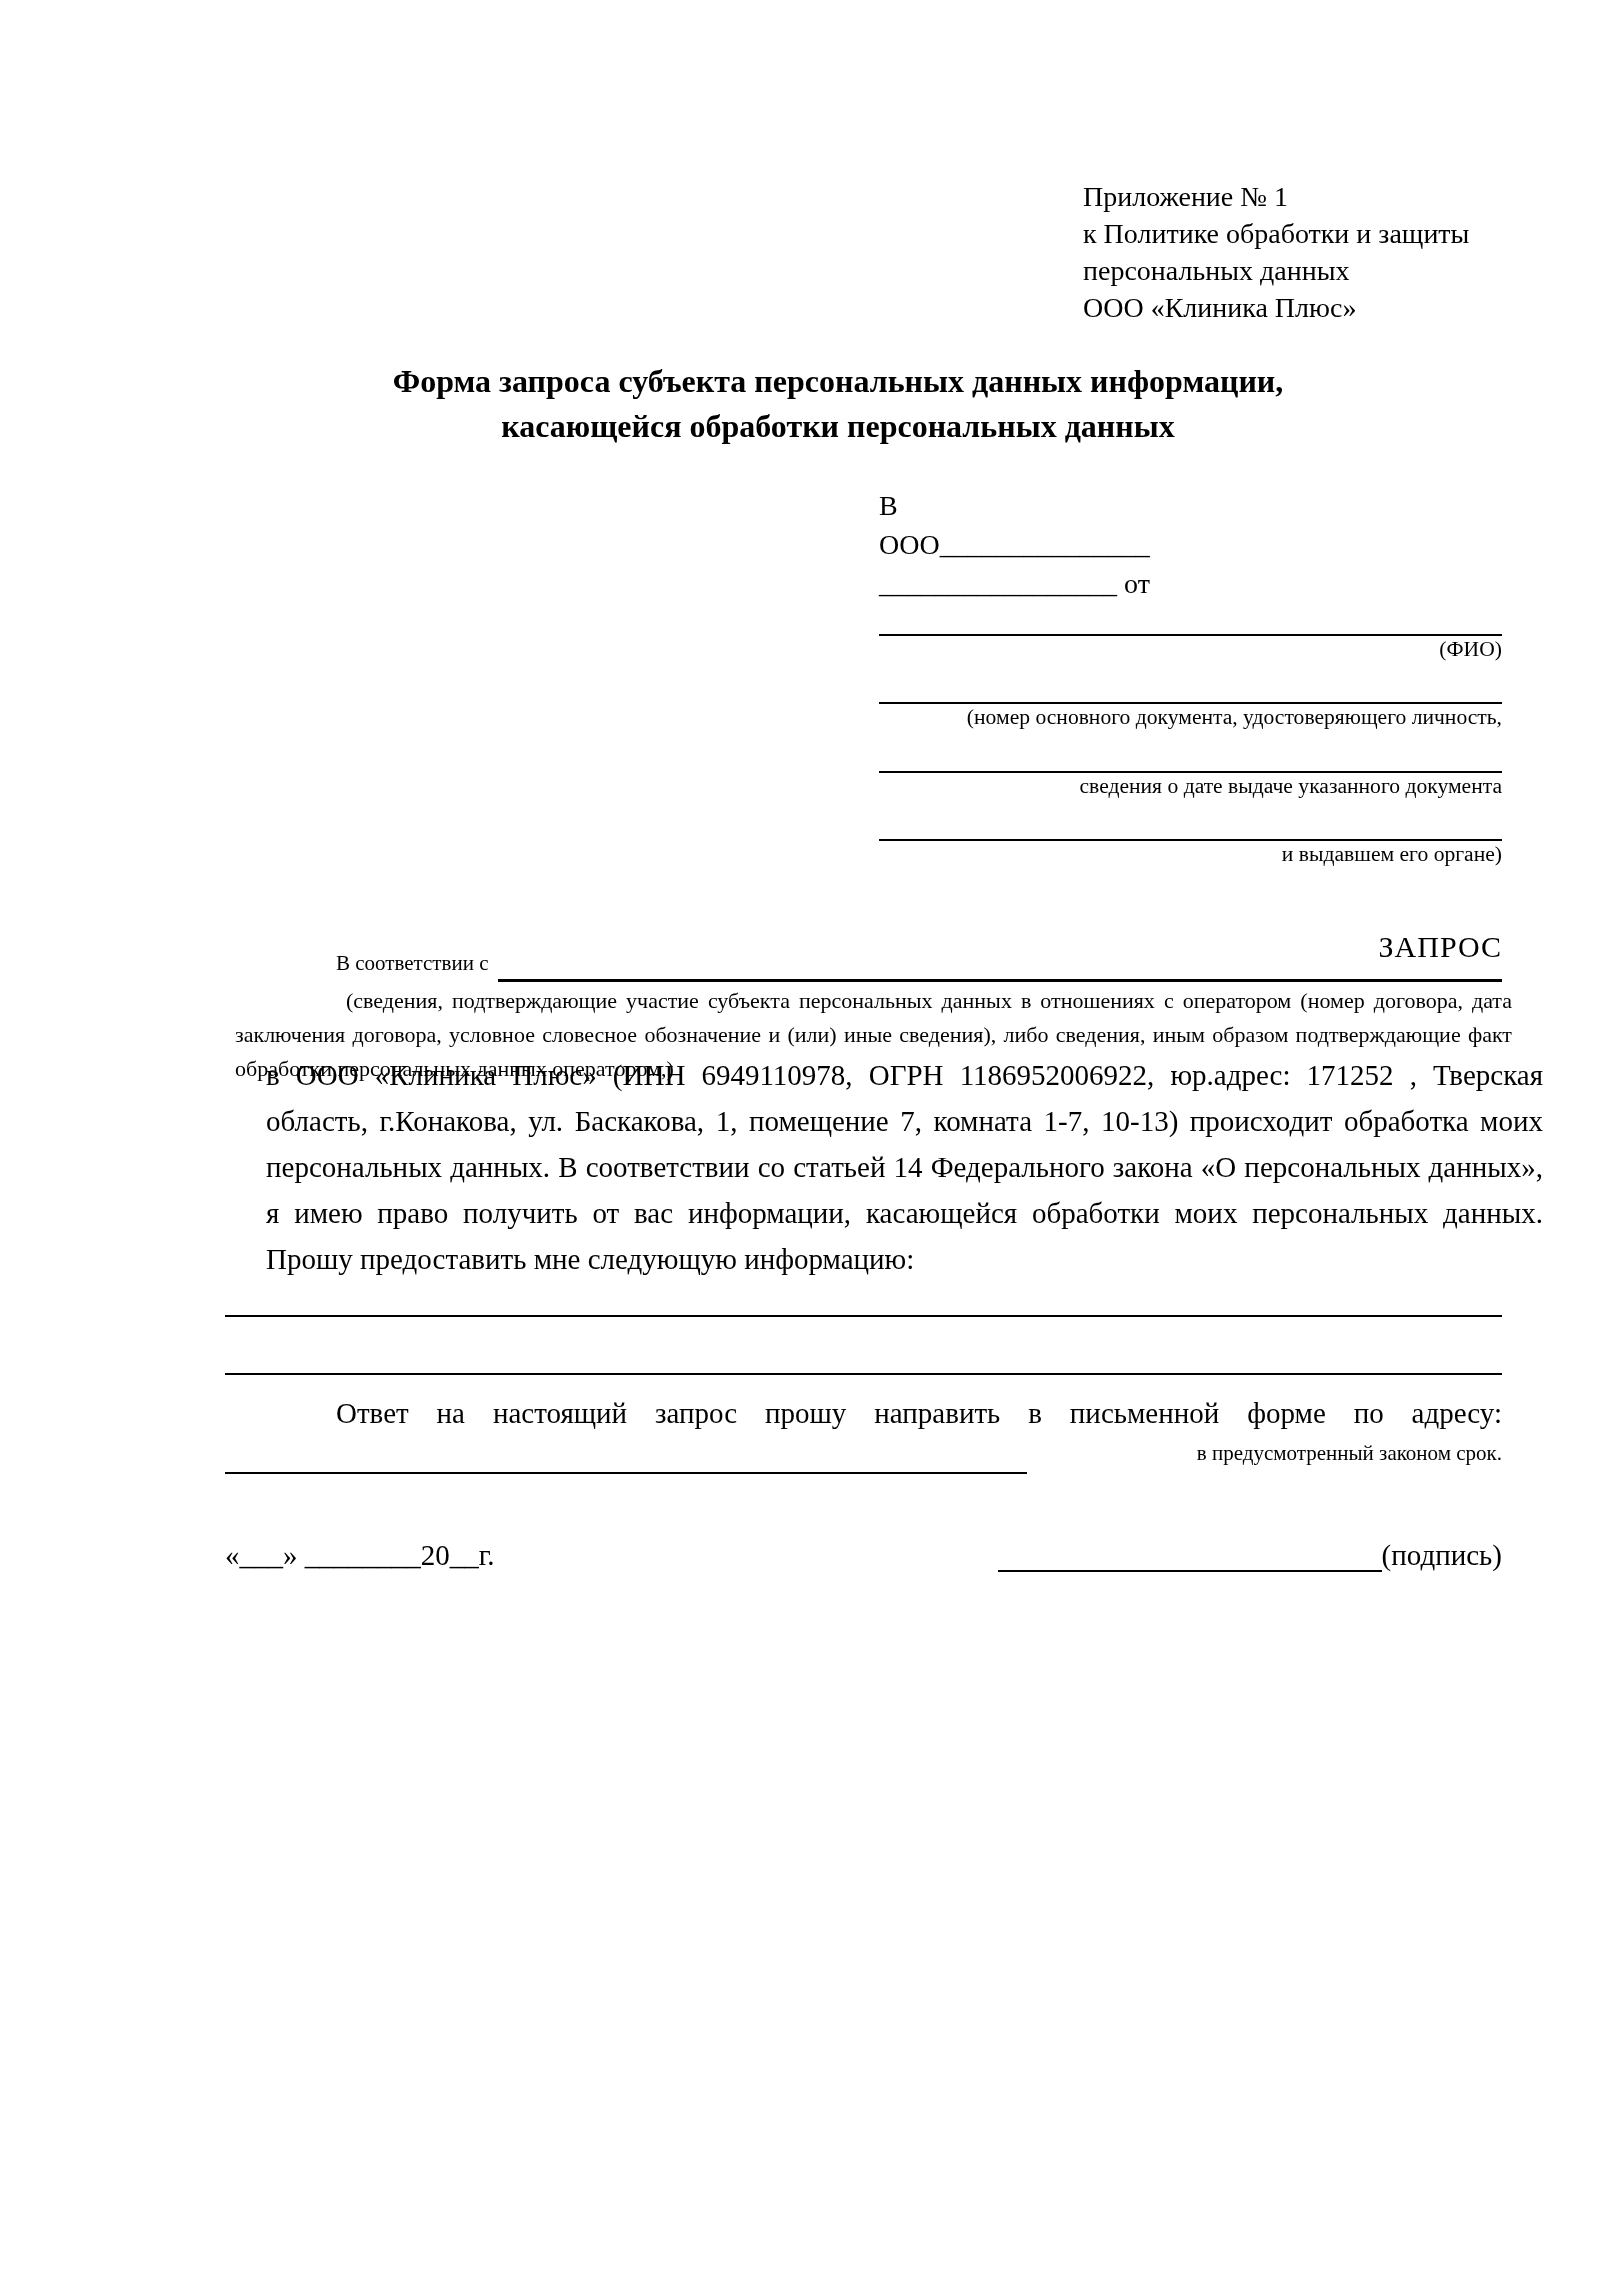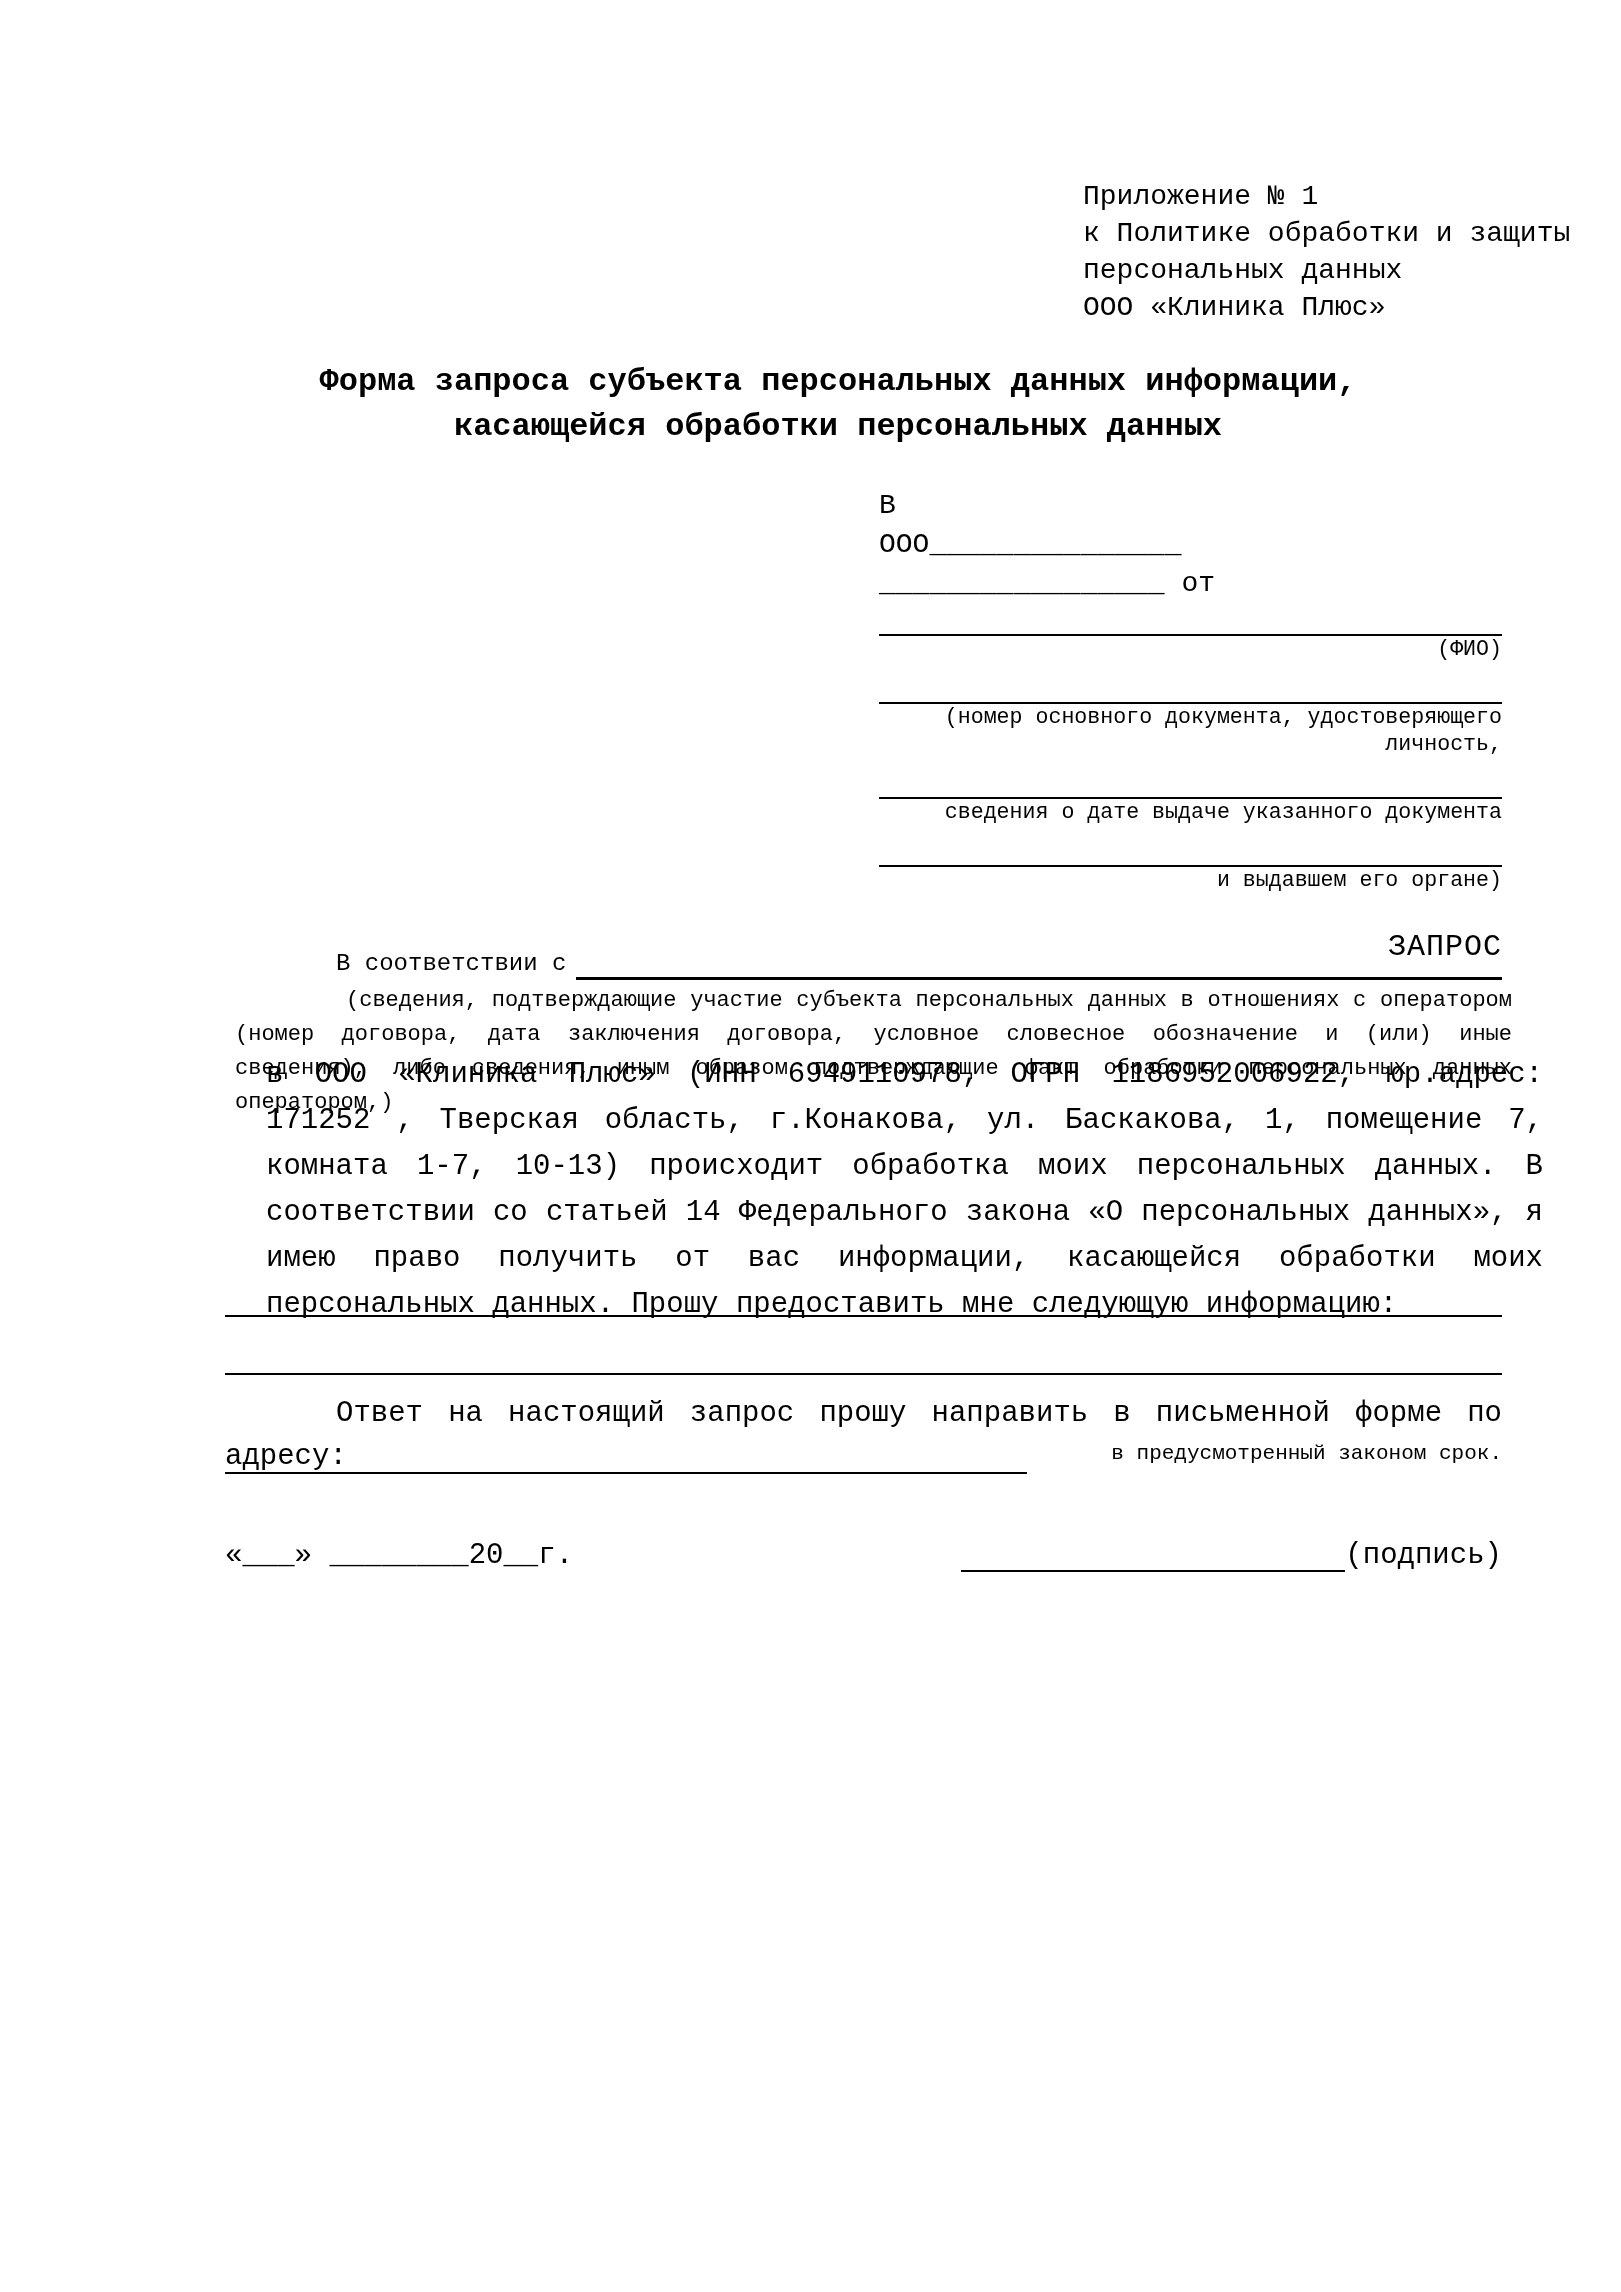--- a/index.html
+++ b/index.html
@@ -1,15 +1,15 @@
 <!DOCTYPE html>
 <html lang="ru"><head>
 <meta charset="utf-8">
 <style>
-  * { margin:0; padding:0; box-sizing:border-box;font-family:Liberation Mono, monospace; }
+  * { margin:0; padding:0; box-sizing:border-box; }
   html,body { background:#ffffff; }
   .page {
     position:relative;
     width:1621px;
     height:2293px;
     background:#ffffff;
     color:#000000;
     font-family:"Liberation Serif","DejaVu Serif",serif;
     overflow:hidden;
   }
@@ -33,21 +33,21 @@
   .field-caption {
     font-size:21.6px; line-height:26.5px; text-align:right; margin-bottom:8.8px;
   }
   
   .request-heading {
     position:absolute; left:225px; top:930px; width:1277px;
     font-size:30px; text-align:right; letter-spacing:1px;
   }
   .intro-row {
     position:absolute; left:225px; top:943px; width:1277px;
-    display:flex; align-items:flex-start; font-size:24px; line-height:41px;
+    display:flex; align-items:center; font-size:21px; line-height:41px;
   }
   .intro-row .lead { margin-left:111px; white-space:nowrap; padding-right:9.8px; }
   .intro-row .fill { flex:1; border-bottom:3.9px solid #000; height:37px; }
   .footnote {
     position:absolute; left:235px; top:984px; width:1277px;
     font-size:22px; line-height:34px; text-align:justify; text-indent:111px;
   }
   .body-par {
     position:absolute; left:225px; top:1052px; width:1277px;
     font-size:29px; line-height:46px; text-align:justify;margin-left:41px;

